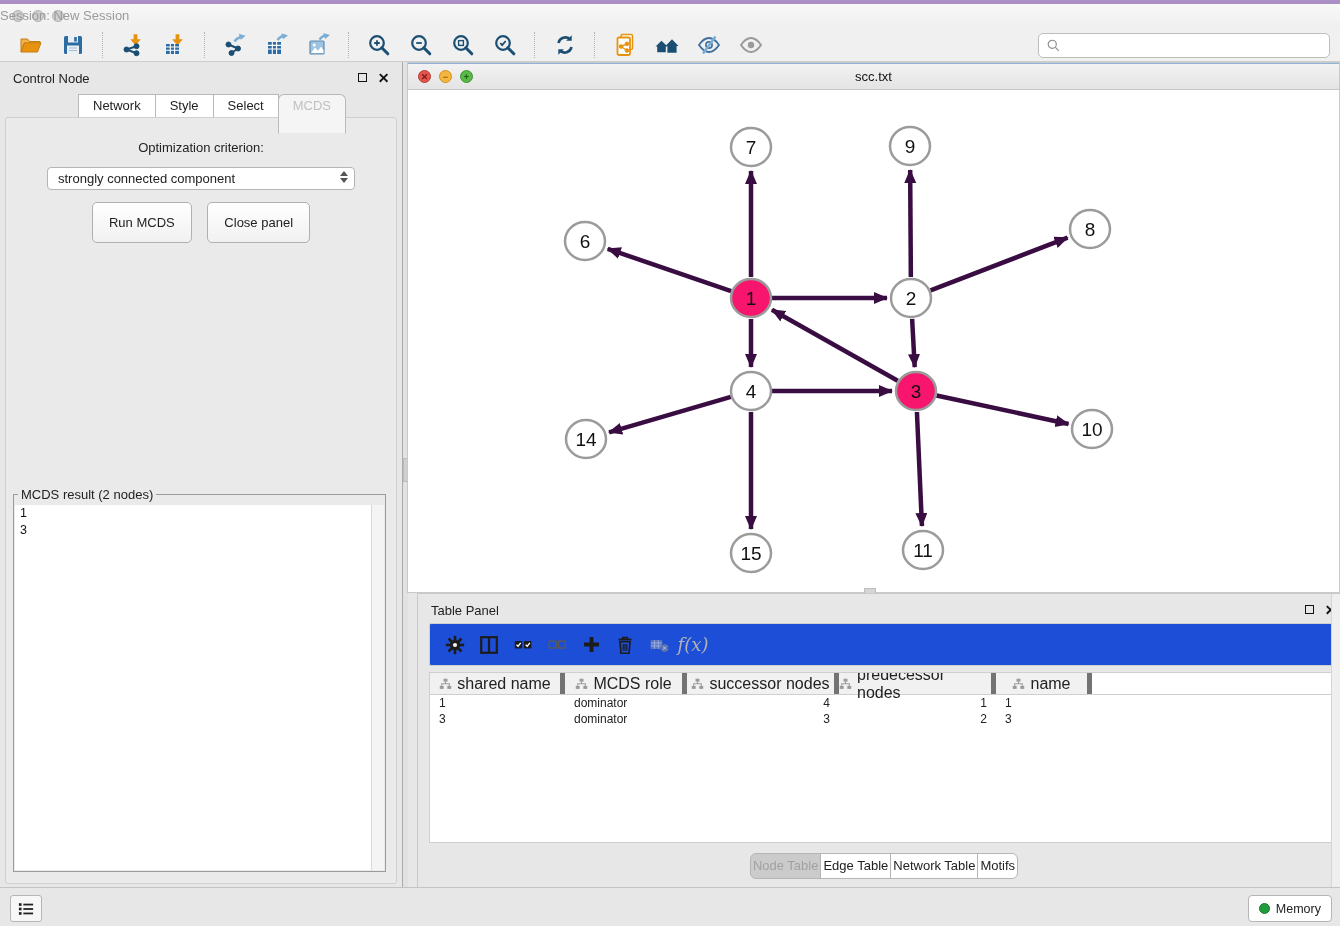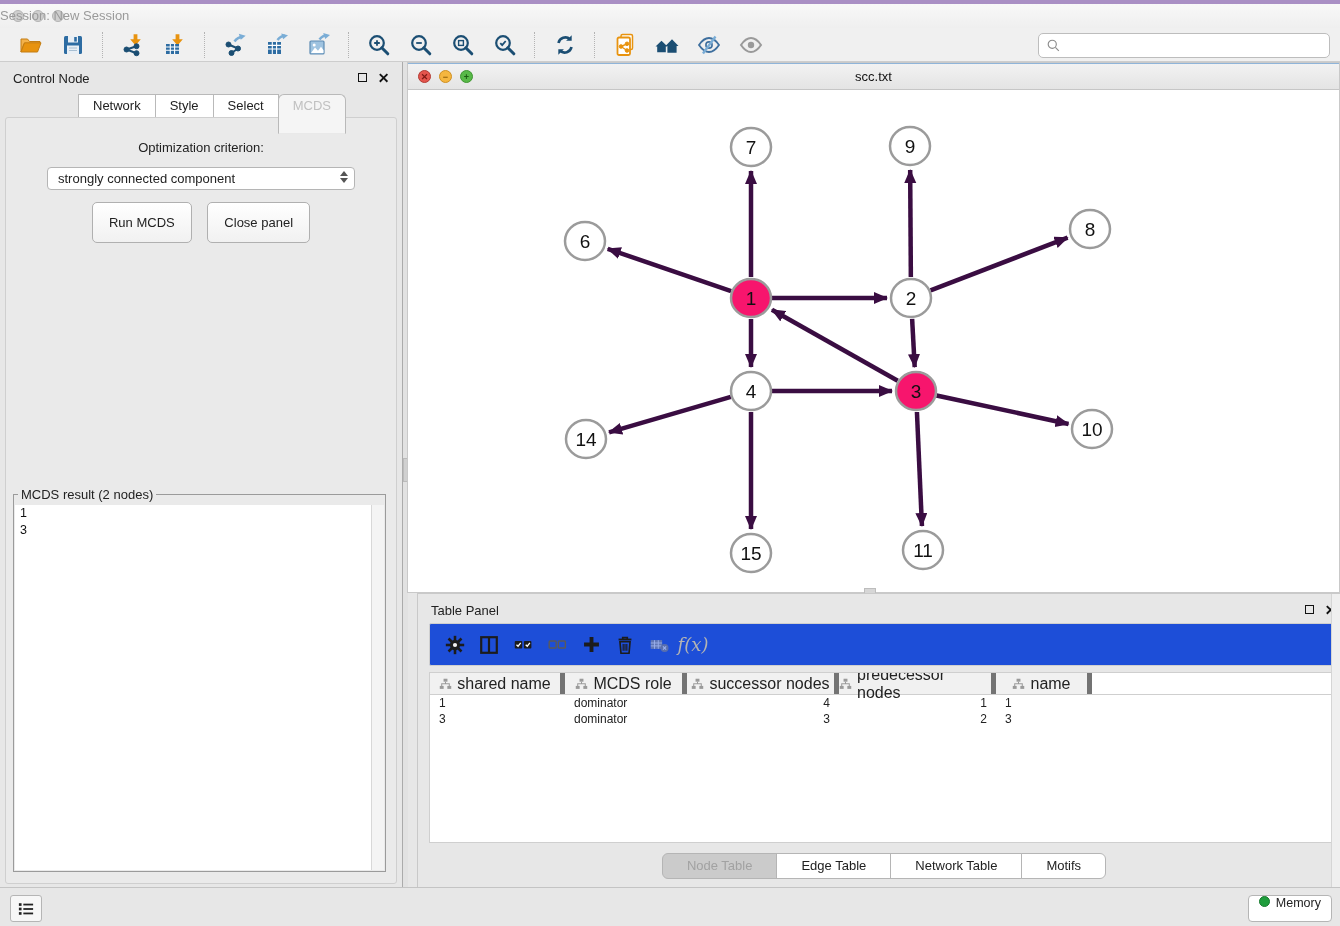--- a/index.html
+++ b/index.html
@@ -79,30 +79,30 @@
   .tp-table{position:absolute;left:11px;right:7px;top:78px;bottom:44px;background:#fff;
             border:1px solid #cfcfcf;overflow:hidden;}
   .thead{display:flex;height:21px;border-bottom:1px solid #cfcfcf;}
   .th{background:#f1f1f1;border-right:5px solid #737373;display:flex;align-items:center;
       justify-content:center;gap:5px;font-size:16px;box-sizing:border-box;cursor:pointer;}
   .th svg{flex:0 0 auto;}
   .trow{display:flex;height:16px;line-height:16px;font-size:12px;cursor:default;}
   .td{padding:0 9px;box-sizing:border-box;overflow:hidden;white-space:nowrap;}
   .tp-scroll{position:absolute;right:0;top:594px;width:8px;height:294px;background:#efefef;border-left:1px solid #d5d5d5;}
   .tp-tabs{position:absolute;bottom:8px;width:100%;text-align:center;}
-  .tp-tab{display:inline-block;padding:4px 24px 5px;background:#fff;border:1px solid #b5b5b5;margin-right:-1px;cursor:pointer;}
+  .tp-tab{display:inline-block;padding:4px 2px 5px;background:#fff;border:1px solid #b5b5b5;margin-right:-1px;cursor:pointer;}
   .tp-tab:first-child{border-radius:6px 0 0 6px;}
   .tp-tab:last-child{border-radius:0 6px 6px 0;}
   .tp-tab.active{background:#cbcbcb;color:#a2a2a2;}
   
   .statusbar{position:absolute;left:0;bottom:0;width:100%;height:38px;background:#e7e7e7;border-top:1px solid #c4c4c4;}
   .list-btn{position:absolute;left:10px;top:7px;width:30px;height:25px;background:#f7f7f7;border:1px solid #b5b5b5;
             border-radius:3px;display:flex;align-items:center;justify-content:center;cursor:pointer;}
   .memory-btn{position:absolute;right:8px;top:7px;height:25px;background:#fff;border:1px solid #b5b5b5;border-radius:4px;
-              display:flex;align-items:flex-start;padding:0 10px;gap:6px;cursor:pointer;font-size:12.5px;}
+              display:flex;align-items:center;padding:0 10px;gap:6px;cursor:pointer;font-size:12.5px;}
   .mem-dot{width:11px;height:11px;border-radius:50%;background:#1f9d3c;border:1px solid #177a2d;box-sizing:border-box;}
 </style>
 </head>
 <body>
 
 <div class="app">
   <div class="purple-strip"></div>
 
   <div class="titlebar">
     <span class="tl" style="left:12px"></span>

